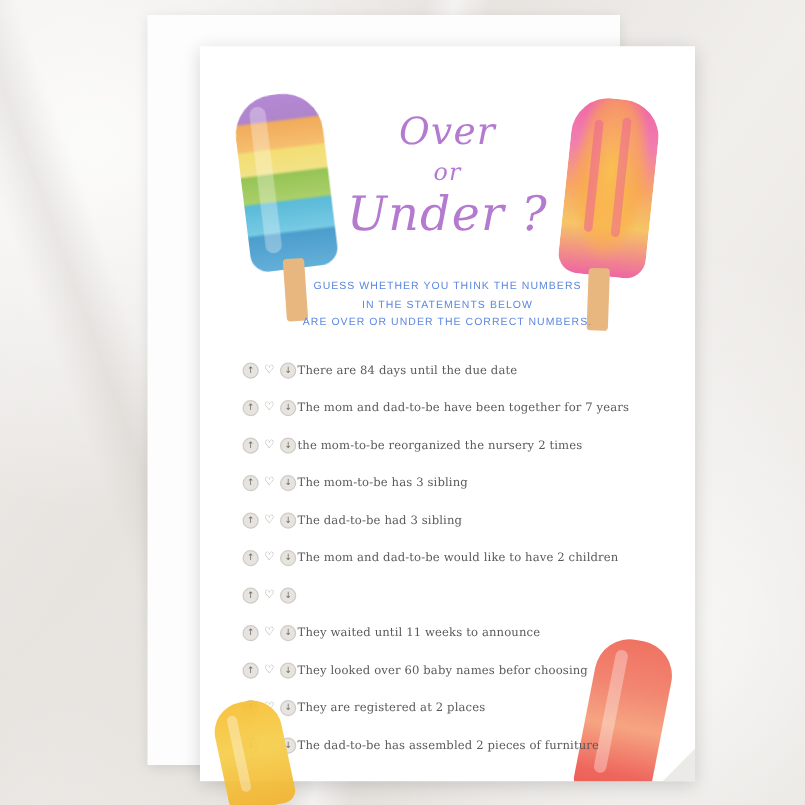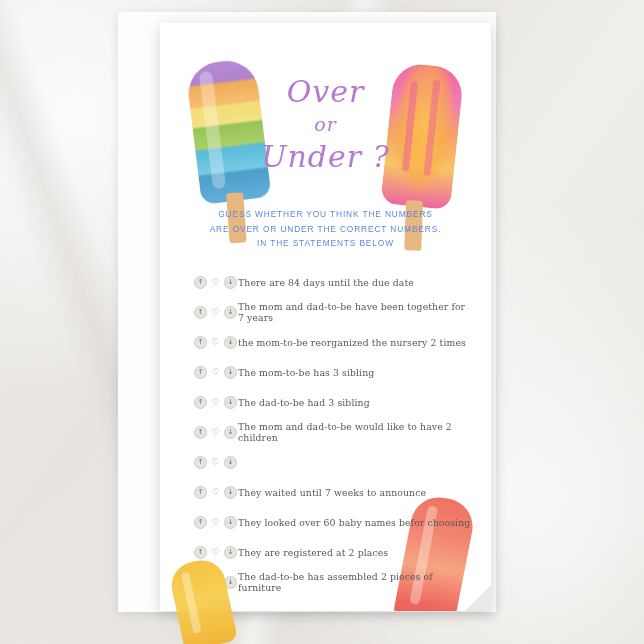--- a/index.html
+++ b/index.html
@@ -41,22 +41,22 @@
     width: 378px;
     height: 600px;
     background: #fdfdfd;
     box-shadow: 0 2px 10px rgba(0,0,0,0.10);
   }
 
   
   .card {
     position: absolute;
     left: 160px;
-    top: 23px;
-    width: 331px;
+    top: 37px;
+    width: 396px;
     height: 588px;
     background: #ffffff;
     box-shadow: 0 3px 14px rgba(0,0,0,0.16);
     overflow: hidden;
   }
 
   
   .fold {
     position: absolute;
     right: 0;
@@ -241,21 +241,21 @@
     z-index: 4;
     pointer-events: none;
   }
   .title .line {
     font-style: italic;
     font-weight: normal;
     letter-spacing: 1px;
   }
   .title .l1 { font-size: 30px; line-height: 34px; }
   .title .l2 { font-size: 19px; line-height: 30px; }
-  .title .l3 { font-size: 30px; line-height: 36px; }
+  .title .l3 { font-size: 38px; line-height: 36px; }
 
   
   .instructions {
     position: absolute;
     left: 36px;
     right: 36px;
     top: 184px;
     text-align: center;
     color: #5b87e0;
     font-size: 8.4px;
@@ -338,22 +338,22 @@
   </div>
 
   <div class="title">
     <div class="line l1">Over</div>
     <div class="line l2">or</div>
     <div class="line l3">Under ?</div>
   </div>
 
   <div class="instructions">
     <div>GUESS WHETHER YOU THINK THE NUMBERS</div>
+    <div>IN THE STATEMENTS BELOW</div>
     <div>ARE OVER OR UNDER THE CORRECT NUMBERS.</div>
-    <div>IN THE STATEMENTS BELOW</div>
   </div>
 
   <div class="list">
 
     <div class="row">
       <div class="marks">
         <span class="mark">↑</span>
         <span class="mark heart">♡</span>
         <span class="mark">↓</span>
       </div>
@@ -412,21 +412,21 @@
         <span class="mark">↓</span>
       </div>
     </div>
 
     <div class="row">
       <div class="marks">
         <span class="mark">↑</span>
         <span class="mark heart">♡</span>
         <span class="mark">↓</span>
       </div>
-      <div class="stmt">They waited until 7 weeks to announce</div>
+      <div class="stmt">They waited until 11 weeks to announce</div>
     </div>
 
     <div class="row">
       <div class="marks">
         <span class="mark">↑</span>
         <span class="mark heart">♡</span>
         <span class="mark">↓</span>
       </div>
       <div class="stmt">They looked over 60 baby names befor choosing</div>
     </div>

